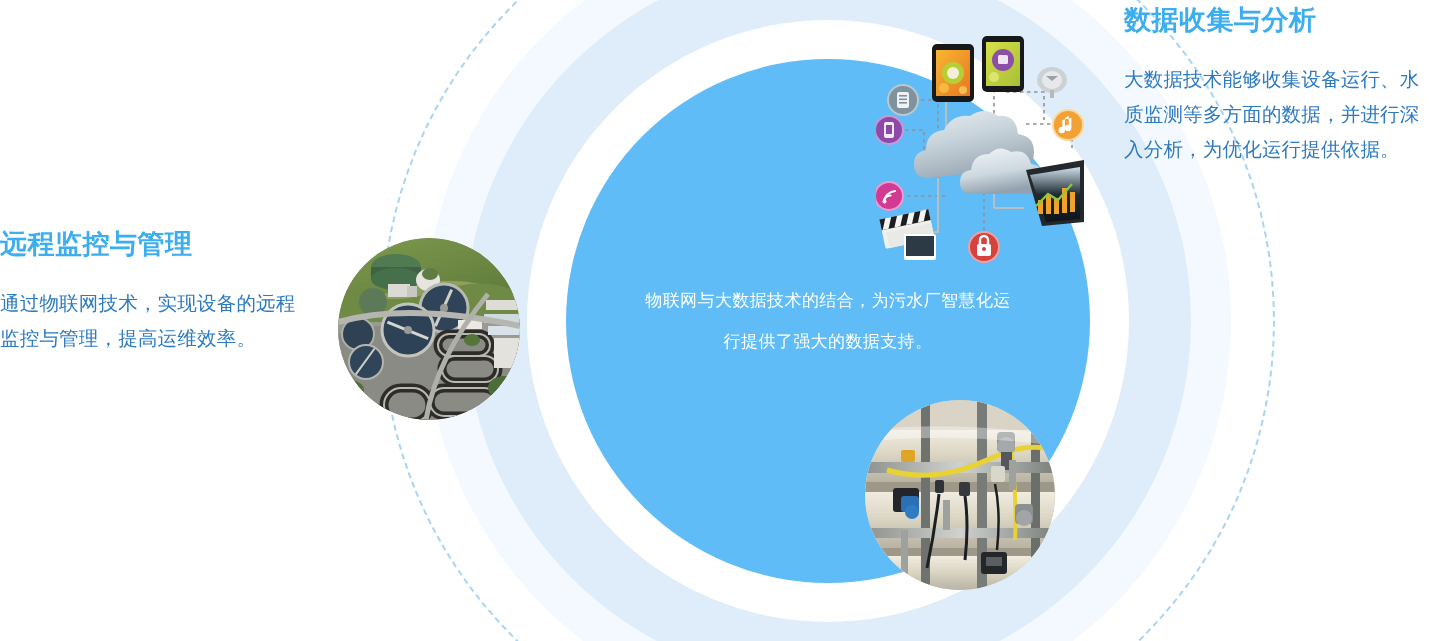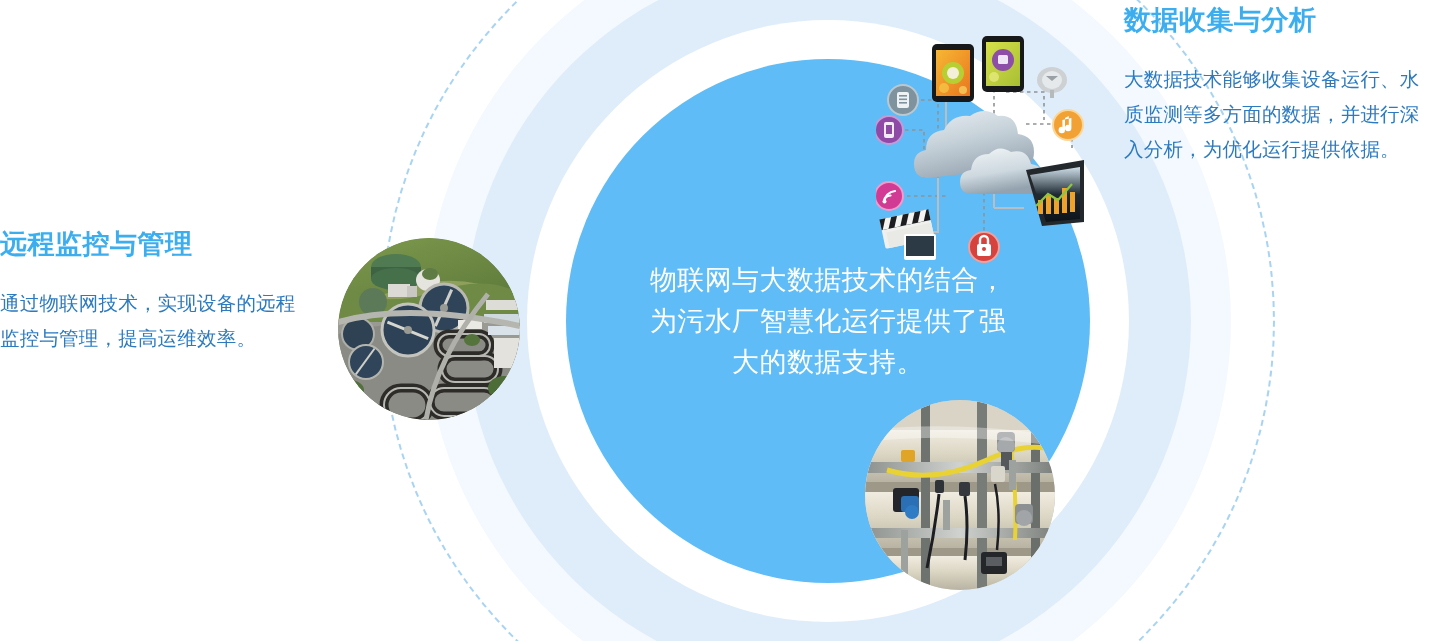--- a/index.html
+++ b/index.html
@@ -69,21 +69,21 @@
     height: 524px;
     display: flex;
     align-items: center;
     justify-content: center;
     box-sizing: border-box;
     padding: 0 78px;
   }
   .core-text p {
     margin: 0;
     color: #ffffff;
-    font-size: 27px;
+    font-size: 17px;
     line-height: 41px;
     text-align: center;
     letter-spacing: 0.4px;
   }
 
   
   .photo {
     position: absolute;
     border-radius: 50%;
     overflow: hidden;

